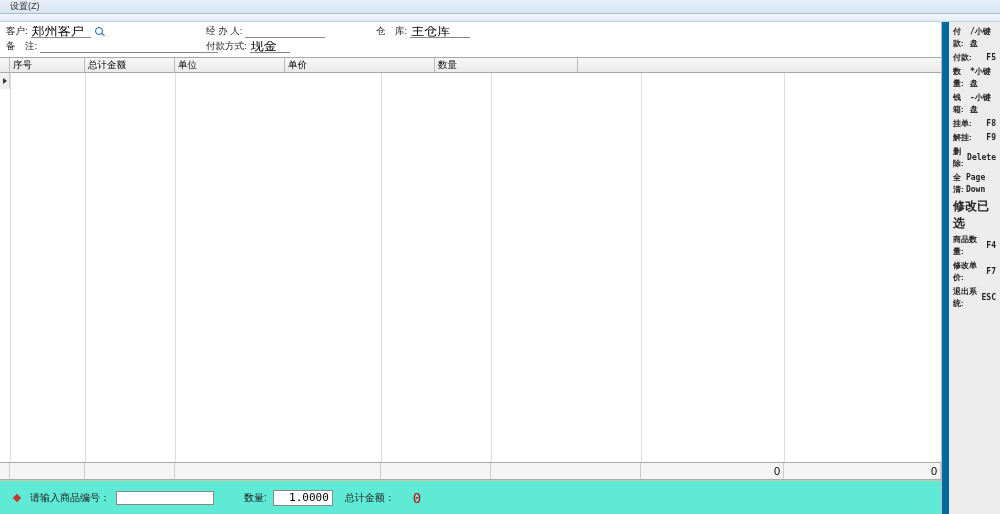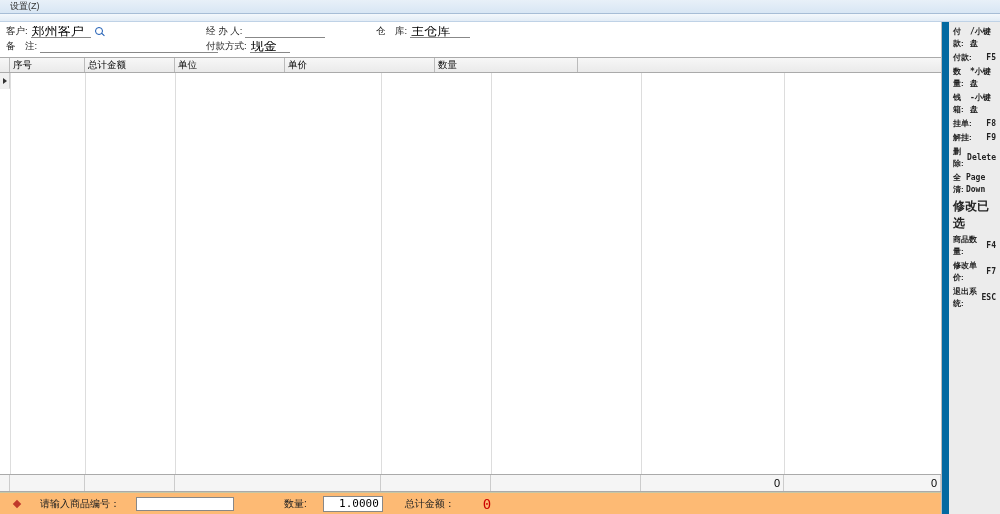--- a/index.html
+++ b/index.html
@@ -35,21 +35,21 @@
 
   .col-idx  { width: 10px;  flex: 0 0 10px;  }
   .col-seq  { width: 75px;  flex: 0 0 75px;  }
   .col-code { width: 90px;  flex: 0 0 90px;  }
   .col-name { width: 206px; flex: 0 0 206px; }
   .col-unit { width: 110px; flex: 0 0 110px; }
   .col-price{ width: 150px; flex: 0 0 150px; }
   .col-qty  { width: 143px; flex: 0 0 143px; }
   .col-amt  { flex: 1 1 auto; }
 
-  .bottombar { height: 22px; background: #fdba74; border-top: 1px solid #c7c7a5; display: flex; align-items: center; padding: 0 14px; gap: 16px; font-size: 10px; }
+  .bottombar { height: 34px; background: #5eead4; border-top: 1px solid #c7c7a5; display: flex; align-items: center; padding: 0 14px; gap: 6px; font-size: 10px; }
   .diamond { width: 6px; height: 6px; background: #c0392b; transform: rotate(45deg); margin-right: 4px; }
   .bottom-label { color: #222; }
   .bottom-input { width: 98px; height: 14px; border: 1px solid #888; background: #fff; font-size: 10px; padding: 0 2px; }
   .qty-input { width: 60px; height: 16px; border: 1px solid #888; background: #fff; font-size: 11px; font-family: Consolas, monospace; text-align: right; padding: 0 3px; }
   .total-amount { color: #c00; font-size: 14px; font-family: Consolas, monospace; margin-left: 12px; }
 
   .side-row { display: flex; justify-content: space-between; align-items: center; padding: 1px 2px; line-height: 12px; }
   .side-key { font-family: Consolas, monospace; font-size: 8px; }
   .side-group-label { font-size: 12px; padding: 1px 2px; }
 </style>

